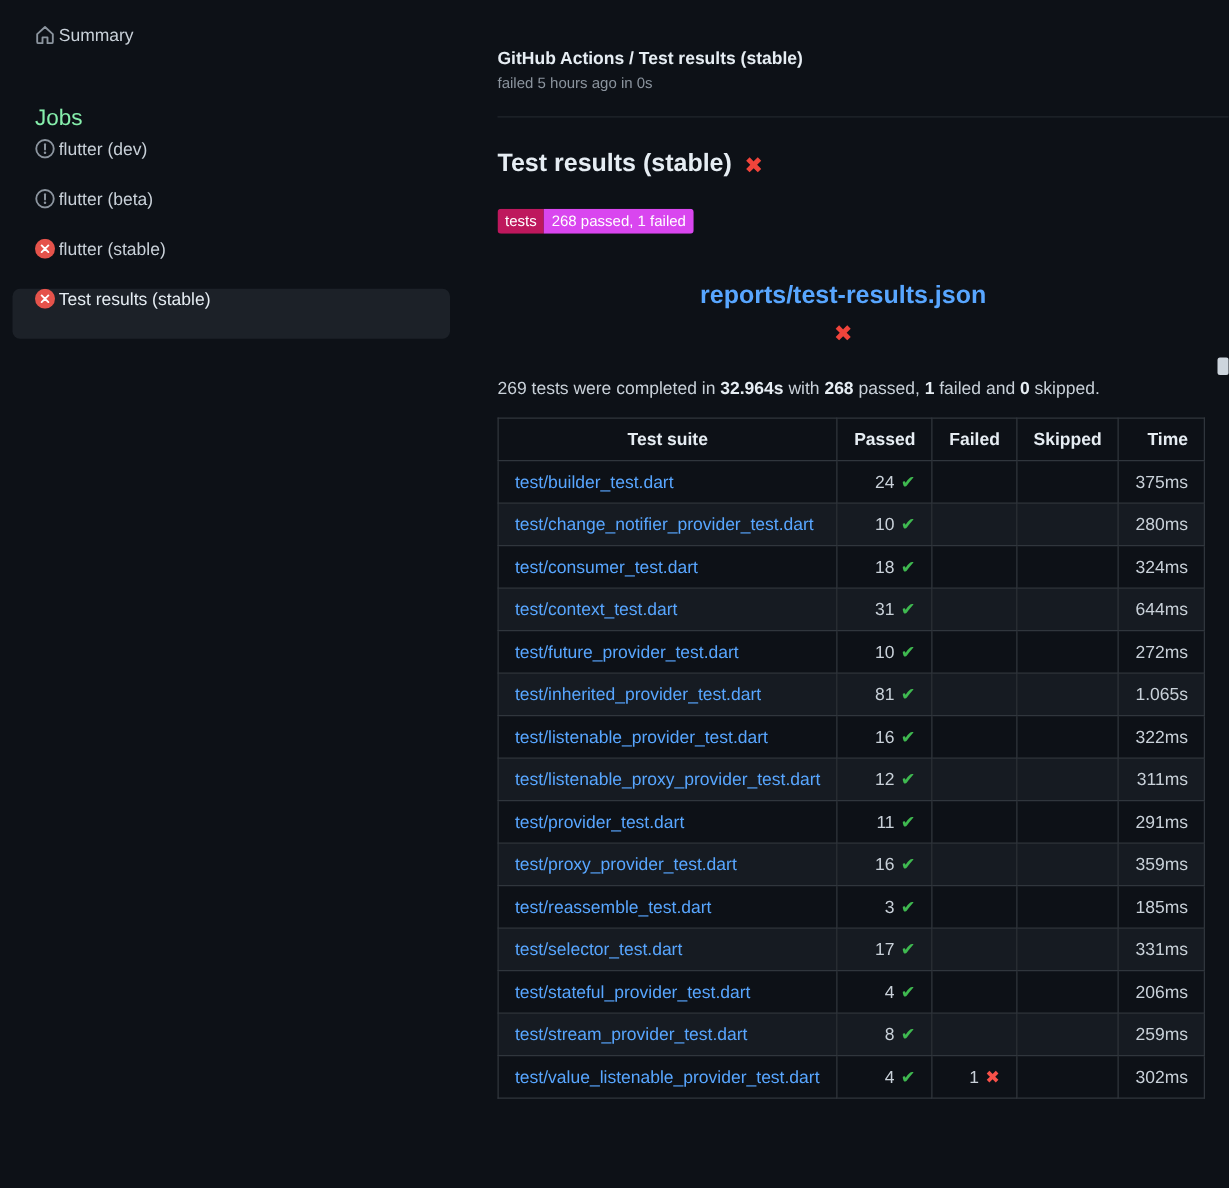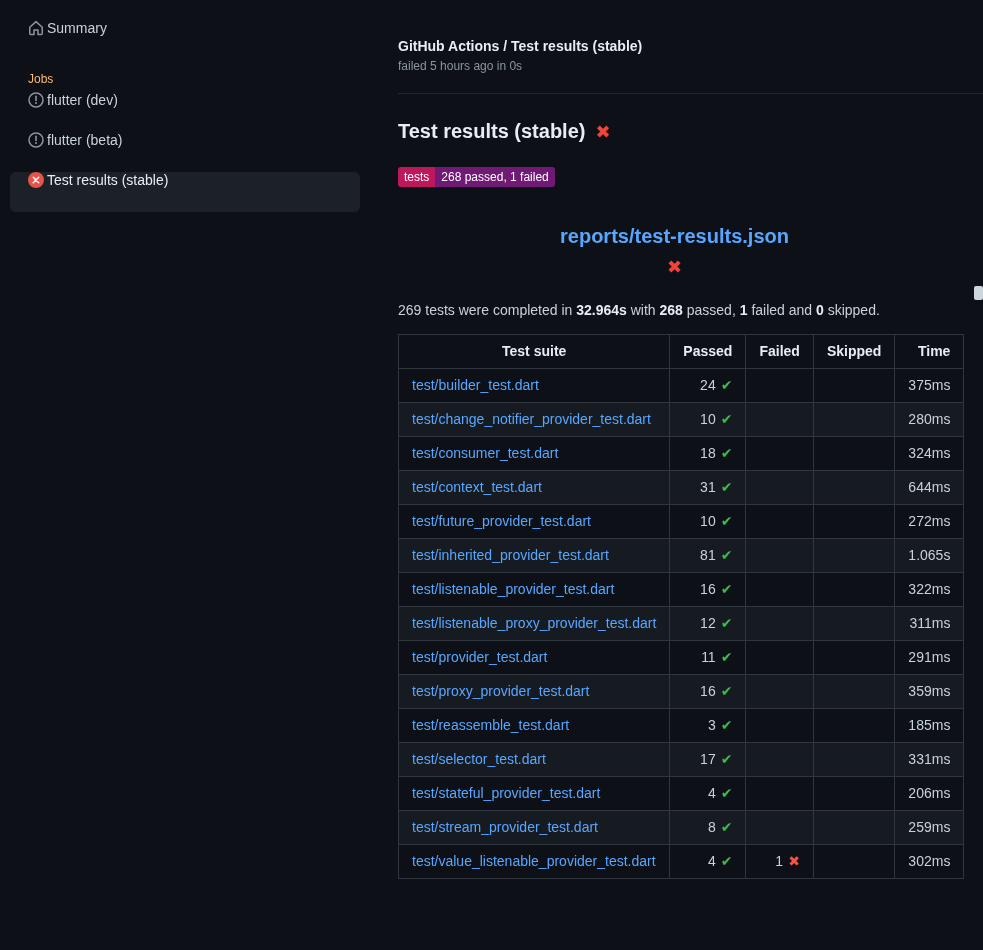--- a/index.html
+++ b/index.html
@@ -37,22 +37,22 @@
   .side-item {
     display: flex; align-items: flex-start; gap: 3px;
     margin: 0 10px; padding: 0 8px 0 18px;
     height: 36px; border-radius: 6px;
     color: #c9d1d9; cursor: pointer;
     white-space: nowrap;
   }
   .side-item.job { height: 40px; }
   .side-item.selected { background: #1c2128; color: #e6edf3; }
   .side-section {
-    color: #fdba74; font-size: 12px;
-    margin: 16px 10px 6px; padding-left: 18px;
+    color: #86efac; font-size: 18px;
+    margin: 28px 10px 6px; padding-left: 18px;
   }
 
   
   .crumb { font-size: 14px; font-weight: 700; color: #e6edf3; }
   .status-line { font-size: 12px; color: #8b949e; margin-top: 5px; }
   .divider { border: 0; border-top: 1px solid #21262d; margin: 20px -32px 0 0; }
   .section-title, .report-title {
     display: flex; align-items: center; gap: 10px;
     font-size: 20px; font-weight: 700; color: #e6edf3;
     margin: 26px 0 0;
@@ -60,21 +60,21 @@
   .report-title { margin-top: 38px; flex-direction: column; }
   .report-title a { color: #58a6ff; text-decoration: none; }
   .xmark { color: #f0443b; font-size: 18px; font-weight: 700; line-height: 1; }
 
   .badge {
     display: inline-flex; margin-top: 24px;
     font-size: 12px; line-height: 1; color: #ffffff;
     border-radius: 3px; overflow: hidden; white-space: nowrap;
   }
   .badge-label { background: #be185d; padding: 4px 6px; }
-  .badge-value { background: #701a75; padding: 4px 6px; }
+  .badge-value { background: #d946ef; padding: 4px 6px; }
 
   .summary { margin: 26px 0 0; color: #c9d1d9; }
   .summary b { color: #e6edf3; }
 
   
   table.results { margin-top: 16px; border-collapse: collapse; table-layout: fixed; }
   .results th, .results td {
     border: 1px solid #30363d;
     padding: 7px 13px;
     font-size: 14px; line-height: 19px;
@@ -134,20 +134,29 @@
         <span class="icon">
           <svg width="16" height="16" viewBox="0 0 16 16">
               <circle cx="8" cy="8" r="7" fill="none" stroke="#8b949e" stroke-width="1.5"></circle>
               <path d="M8 4.4v4.1" stroke="#8b949e" stroke-width="1.6" stroke-linecap="round"></path>
               <circle cx="8" cy="11.1" r="1" fill="#8b949e"></circle>
             </svg>
         </span>
         <span>flutter (beta)</span>
       </div>
 
+      <div class="side-item job">
+        <span class="icon">
+          <svg width="16" height="16" viewBox="0 0 16 16">
+              <circle cx="8" cy="8" r="8" fill="#e5534b"></circle>
+              <path d="M5.3 5.3l5.4 5.4M10.7 5.3l-5.4 5.4" stroke="#ffffff" stroke-width="1.5" stroke-linecap="round"></path>
+            </svg>
+        </span>
+        <span>flutter (stable)</span>
+      </div>
 
       <div class="side-item job selected">
         <span class="icon">
           <svg width="16" height="16" viewBox="0 0 16 16">
               <circle cx="8" cy="8" r="8" fill="#e5534b"></circle>
               <path d="M5.3 5.3l5.4 5.4M10.7 5.3l-5.4 5.4" stroke="#ffffff" stroke-width="1.5" stroke-linecap="round"></path>
             </svg>
         </span>
         <span>Test results (stable)</span>
       </div>

